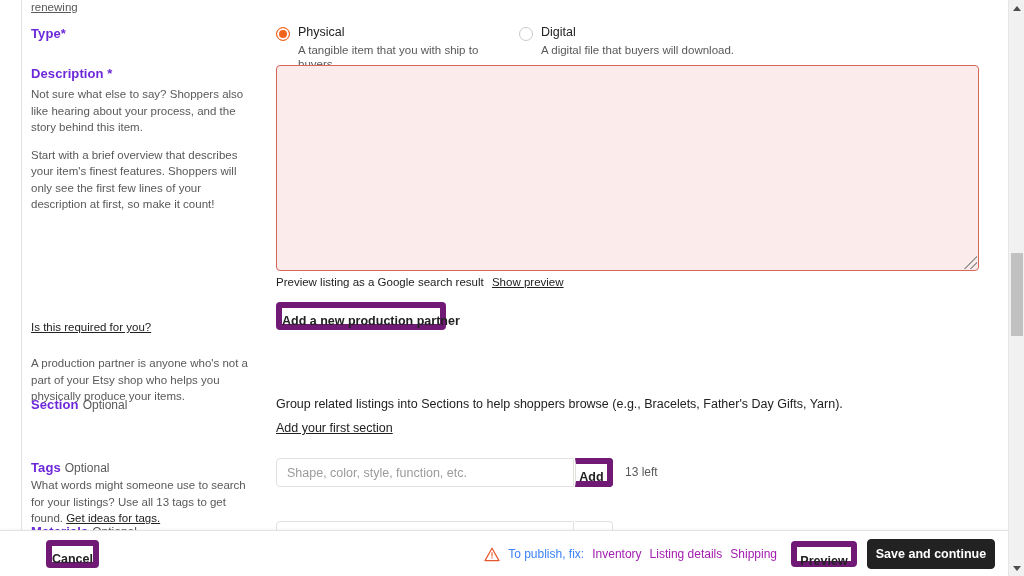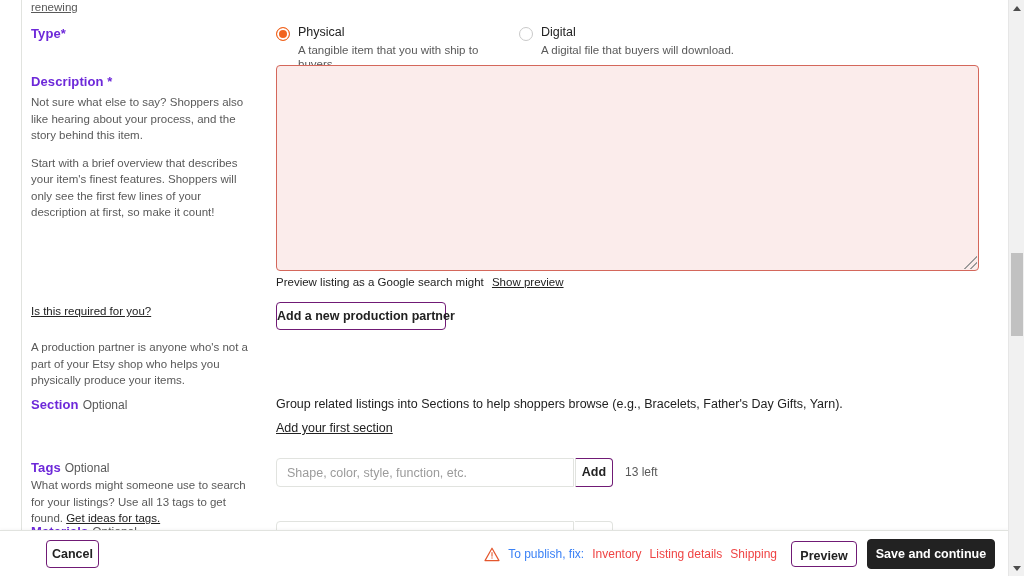--- a/index.html
+++ b/index.html
@@ -138,21 +138,21 @@
     font-size: 11.5px;
     color: #222222;
     line-height: 14px;
   }
   .desc-note .link { margin-left: 5px; }
 
   
   .btn {
     display: inline-block;
     background: #ffffff;
-    border: 1px solid #701a75;
+    border: 6px solid #701a75;
     border-radius: 4px;
     font-family: "Liberation Sans", sans-serif;
     font-size: 12.5px;
     font-weight: bold;
     color: #222222;
     cursor: pointer;
     text-align: center;
     white-space: nowrap;
   }
   .btn-partner {
@@ -260,21 +260,21 @@
     margin-right: 14px;
   }
   .warn-icon { width: 16px; height: 15px; margin-right: 8px; display:block; }
   .warn-text {
     font-size: 12px;
     color: #3b82f6;
     white-space: nowrap;
   }
   .fix-link {
     font-size: 12px;
-    color: #ef4444;
+    color: #a21caf;
     margin-left: 8px;
     white-space: nowrap;
     cursor: pointer;
   }
   .btn-preview {
     width: 66px; height: 26px;
     line-height: 28px;
     margin-right: 10px;
   }
   .btn-save {
@@ -342,37 +342,37 @@
           <div class="radio-title">Physical</div>
           <div class="radio-sub">A tangible item that you with ship to buyers.</div>
         </div>
         <div class="radio-item" style="left:243px; width:240px;">
           <span class="radio-dot"></span>
           <div class="radio-title">Digital</div>
           <div class="radio-sub">A digital file that buyers will download.</div>
         </div>
       </div>
 
-      <div class="label-col" style="top:66px;margin-top:8px;">
+      <div class="label-col" style="top:66px;">
         <div class="lbl">Description *</div>
         <div class="help">Not sure what else to say? Shoppers also like hearing about your process, and the story behind this item.</div>
         <div class="help">Start with a brief overview that describes your item's finest features. Shoppers will only see the first few lines of your description at first, so make it count!</div>
       </div>
 
       <div class="desc-box">
         <span class="resize-grip"></span>
       </div>
 
       <div class="desc-note">
-        <span>Preview listing as a Google search might</span>
+        <span>Preview listing as a Google search result</span>
         <span class="link">Show preview</span>
       </div>
 
       <div class="label-col" style="top:301px;">
-        <div style="margin-top:0;">
+        <div style="margin-top:16px;">
           <span class="link" style="font-size:11.5px;">Is this required for you?</span>
         </div>
         <div class="help" style="margin-top:20px;">A production partner is anyone who's not a part of your Etsy shop who helps you physically produce your items.</div>
       </div>
 
       <div class="btn btn-partner">Add a new production partner</div>
 
       <div class="label-col" style="top:395px;">
         <span class="lbl">Section</span><span class="optional">Optional</span>
       </div>

